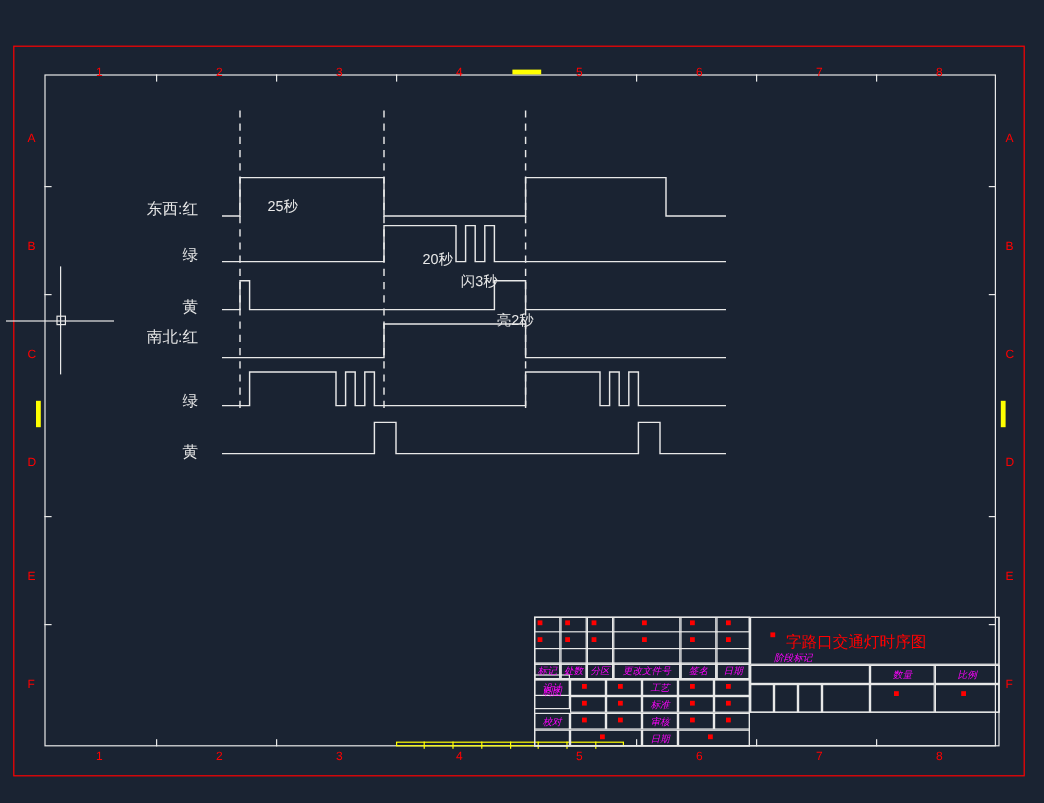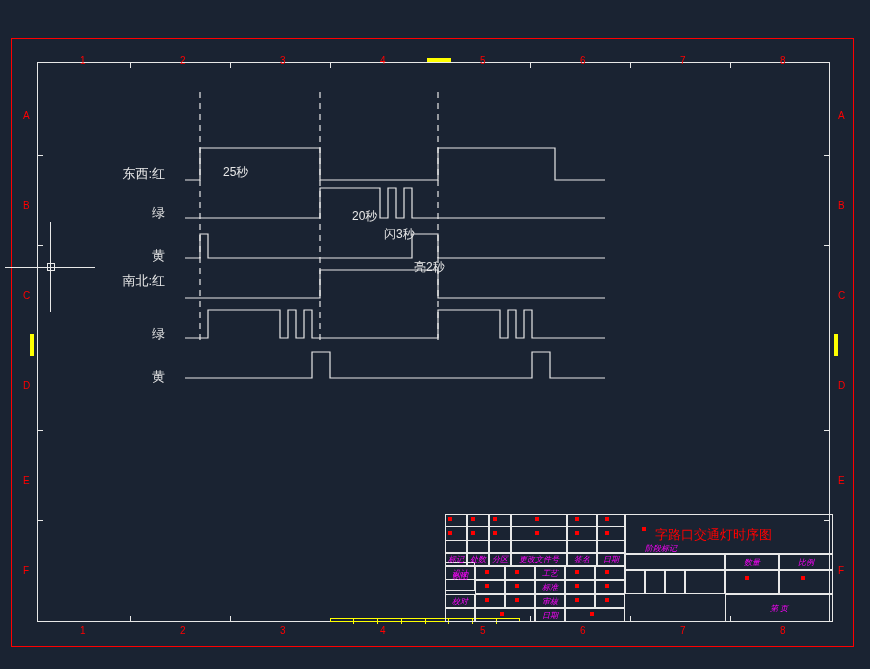--- a/index.html
+++ b/index.html
@@ -274,21 +274,20 @@
   <div style="left:180px;top:40px;width:208px;height:40px"></div>
   <div style="left:180px;top:40px;width:100px;height:16px"></div>
   <div style="left:280px;top:40px;width:54px;height:16px" class="tb-cell-label">数量</div>
   <div style="left:334px;top:40px;width:54px;height:16px" class="tb-cell-label">比例</div>
   <div style="left:180px;top:56px;width:20px;height:24px"></div>
   <div style="left:200px;top:56px;width:20px;height:24px"></div>
   <div style="left:220px;top:56px;width:20px;height:24px"></div>
   <div style="left:240px;top:56px;width:40px;height:24px"></div>
   <div style="left:280px;top:56px;width:54px;height:24px"></div>
   <div style="left:334px;top:56px;width:54px;height:24px"></div>
-  <div style="left:280px;top:80px;width:108px;height:28px" class="tb-cell-label">第  页</div>
 
   <span class="tb-cell-label" style="position:absolute;left:200px;top:29px;border:none">阶段标记</span>
   <span class="title-text" style="left:210px; top:12px">字路口交通灯时序图</span>
 
   <span class="red-dot" style="left:3px;top:3px"></span>
   <span class="red-dot" style="left:26px;top:3px"></span>
   <span class="red-dot" style="left:48px;top:3px"></span>
   <span class="red-dot" style="left:90px;top:3px"></span>
   <span class="red-dot" style="left:130px;top:3px"></span>
   <span class="red-dot" style="left:160px;top:3px"></span>

